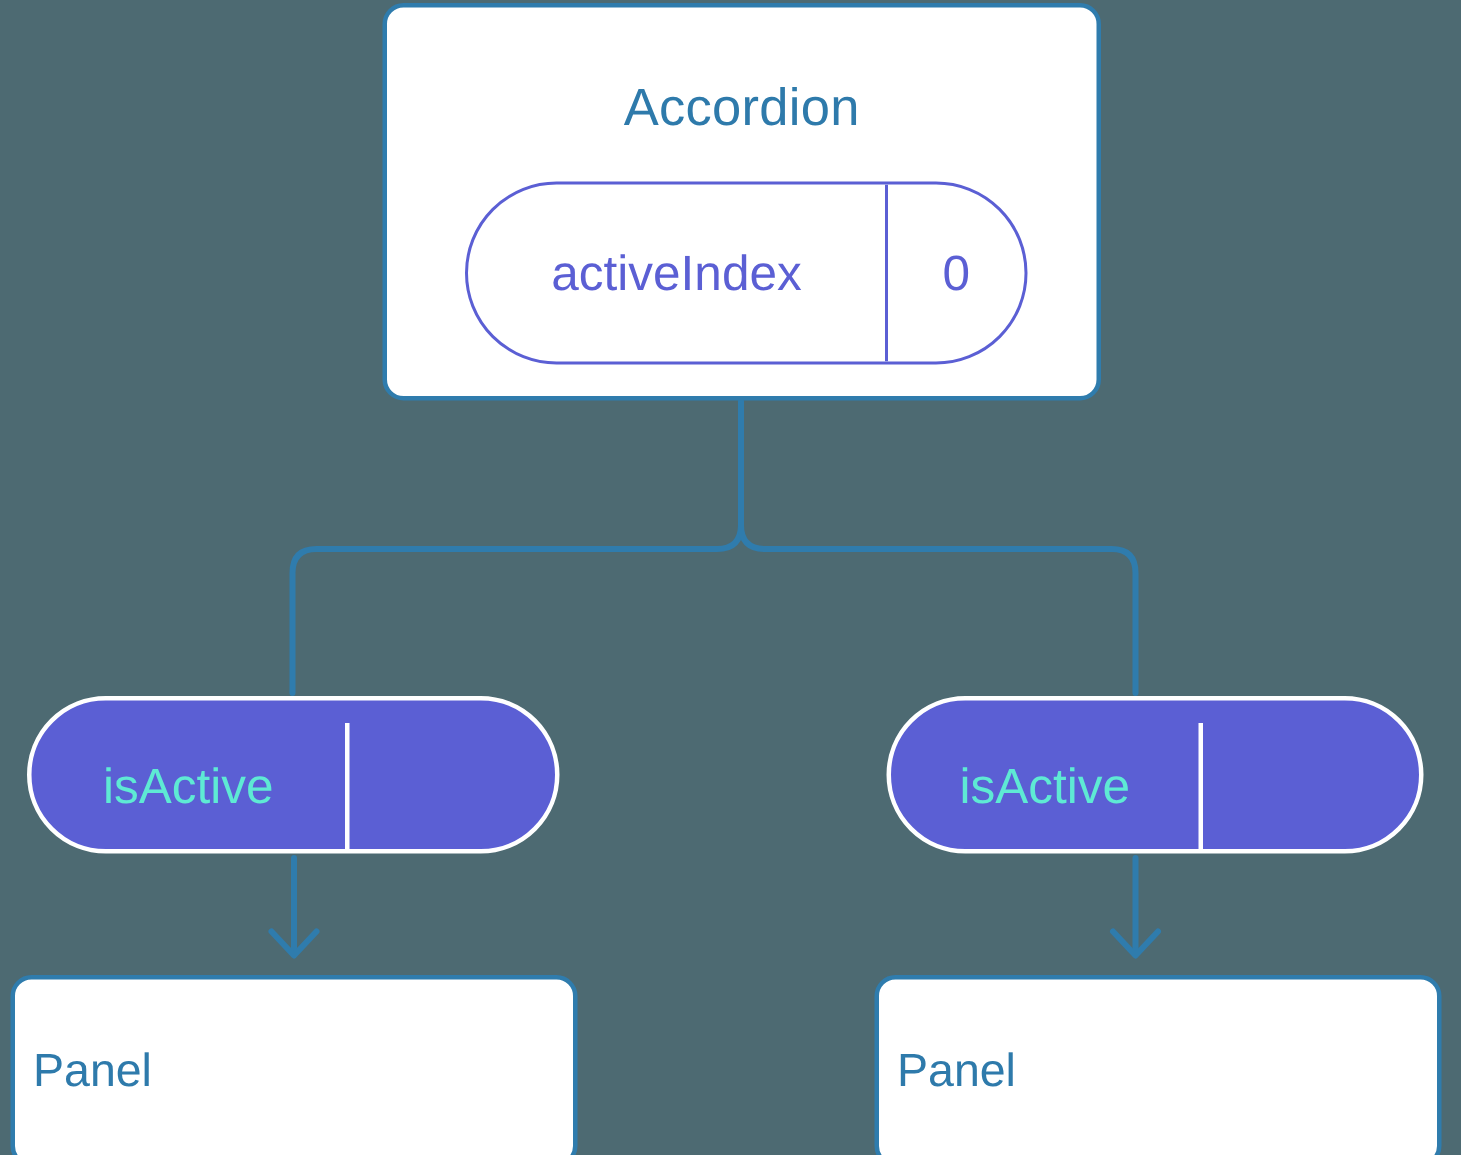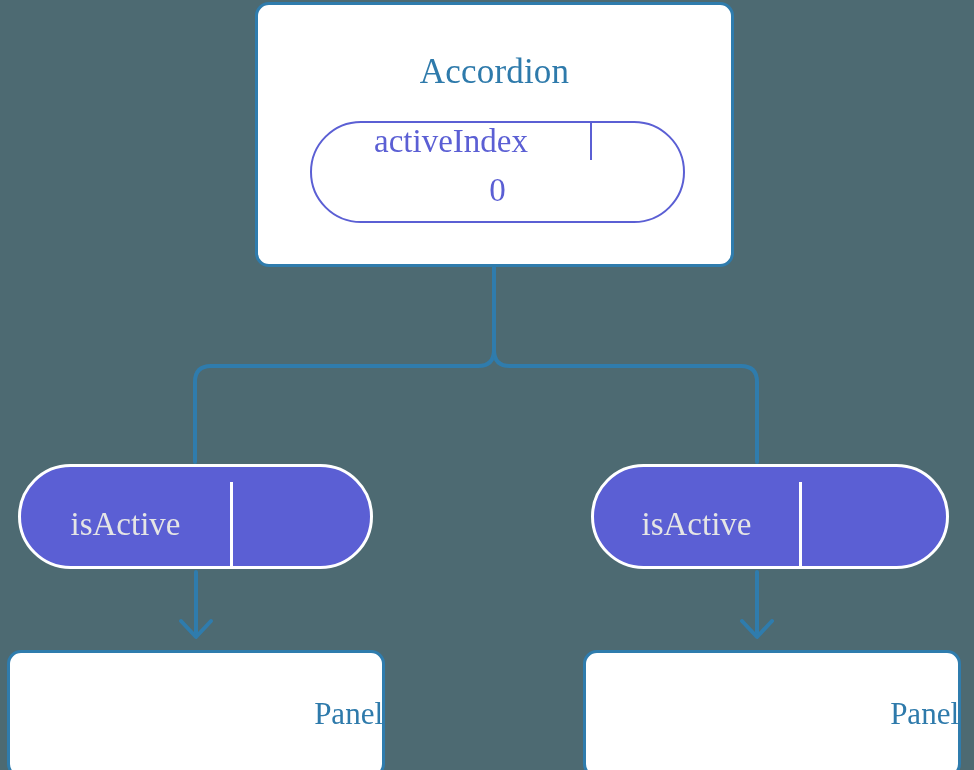--- a/index.html
+++ b/index.html
@@ -11,21 +11,20 @@
     height: 770px;
     overflow: hidden;
     font-family: "Liberation Sans", sans-serif;
     background: #4d6a72;
   }
   #stage {
     position: relative;
     width: 974px;
     height: 770px;
     background: #4d6a72;
-    font-family: Liberation Serif, serif;
   }
 
   
   #connectors {
     position: absolute;
     left: 0;
     top: 0;
     width: 974px;
     height: 770px;
     pointer-events: none;
@@ -65,22 +64,21 @@
     box-sizing: border-box;
     border: 2px solid #5b5fd4;
     border-radius: 999px;
     background: #ffffff;
     overflow: hidden;
   }
   #active-index-pill {
     left: 52px;
     top: 116px;
     width: 375px;
-    height: 102px;
-    flex-direction: column;
+    height: 122px;
   }
   .pill-outline .pill-key,
   .pill-outline .pill-val {
     display: flex;
     align-items: center;
     justify-content: center;
     font-size: 33px;
     color: #5b5fd4;
     box-sizing: border-box;
   }
@@ -102,21 +100,21 @@
     border: 3px solid #ffffff;
     border-radius: 999px;
     overflow: hidden;
   }
   .pill-filled .pill-key,
   .pill-filled .pill-val {
     display: flex;
     align-items: center;
     justify-content: center;
     font-size: 33px;
-    color: #e5e5e5;
+    color: #5eead4;
     box-sizing: border-box;
     margin-top: 15px;
   }
   .pill-filled .pill-key {
     border-right: 3px solid #ffffff;
   }
   .pill-filled .pill-val {
     flex: 1;
   }
   #left-pill {
@@ -142,24 +140,24 @@
     height: 128px;
   }
   #right-panel-card {
     left: 583px;
     top: 650px;
     width: 378px;
     height: 128px;
   }
   .panel-label {
     position: absolute;
-    left: 1px;
+    left: 12px;
     top: 42px;
     width: 100%;
-    text-align: right;
+    text-align: left;
     font-size: 31px;
     color: #2e7aab;
     line-height: 38px;
   }
 </style>
 </head>
 <body>
 
 <div id="stage">
 

